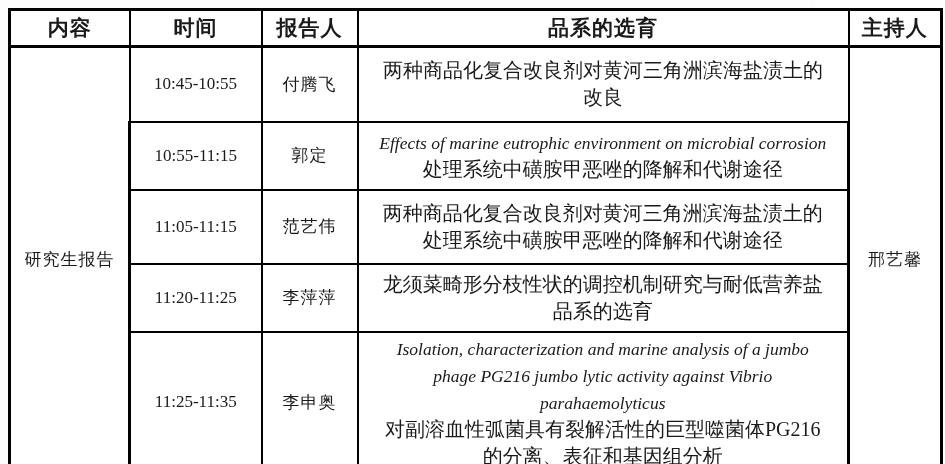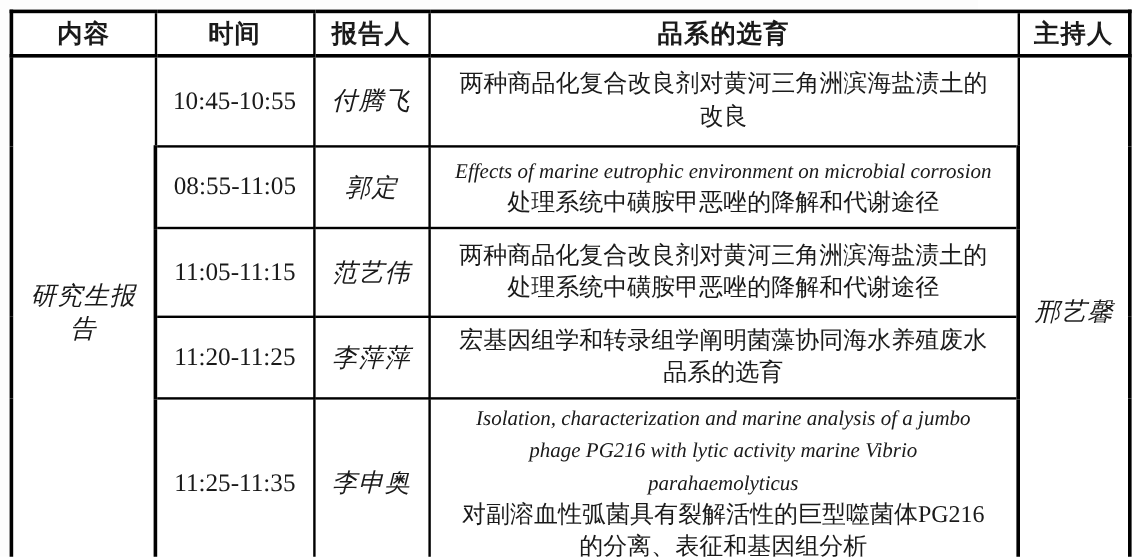--- a/index.html
+++ b/index.html
@@ -43,27 +43,26 @@
   table.schedule td:last-child,  table.schedule th:last-child  { border-right: 3px solid #000000; }
   table.schedule tr.last-row td { border-bottom: 3px solid #000000; }
 
   thead th {
     height: 37px;
     font-size: 21px;
     font-weight: bold;
     letter-spacing: 1px;
   }
   td.time-cell {
-    font-size: 21px;
+    font-size: 17px;
     white-space: nowrap;
   }
   td.presenter-cell, td.session-cell, td.host-cell {
-    font-size: 21px;
+    font-size: 17px;
     letter-spacing: 1px;
-    font-style: italic;
   }
   td.title-cell {
     font-size: 20px;
     line-height: 27px;
     padding: 2px 6px;
   }
   td.title-cell .line { display: block; }
   td.title-cell .zh   { font-size: 20px; line-height: 27px; }
   td.title-cell .en   { font-size: 17.5px; line-height: 22px; font-style: italic; }
   td.title-cell .en-i { font-size: 17.5px; line-height: 22px; font-style: italic; }
@@ -94,49 +93,49 @@
           <td rowspan="5" class="session-cell">研究生报告</td>
           <td class="time-cell">10:45-10:55</td>
           <td class="presenter-cell">付腾飞</td>
           <td class="title-cell">
             <span class="line"><span class="zh">两种商品化复合改良剂对黄河三角洲滨海盐渍土的</span></span>
             <span class="line"><span class="zh">改良</span></span>
           </td>
           <td rowspan="5" class="host-cell">邢艺馨</td>
         </tr>
         <tr style="height: 68px;">
-          <td class="time-cell">08:55-11:05</td>
+          <td class="time-cell">10:55-11:15</td>
           <td class="presenter-cell">郭定</td>
           <td class="title-cell">
             <span class="line"><span class="en">Effects of marine eutrophic environment on microbial corrosion</span></span>
             <span class="line"><span class="zh">处理系统中磺胺甲恶唑的降解和代谢途径</span></span>
           </td>
         </tr>
         <tr style="height: 74px;">
           <td class="time-cell">11:05-11:15</td>
           <td class="presenter-cell">范艺伟</td>
           <td class="title-cell">
             <span class="line"><span class="zh">两种商品化复合改良剂对黄河三角洲滨海盐渍土的</span></span>
             <span class="line"><span class="zh">处理系统中磺胺甲恶唑的降解和代谢途径</span></span>
           </td>
         </tr>
         <tr style="height: 68px;">
           <td class="time-cell">11:20-11:25</td>
           <td class="presenter-cell">李萍萍</td>
           <td class="title-cell">
-            <span class="line"><span class="zh">宏基因组学和转录组学阐明菌藻协同海水养殖废水</span></span>
+            <span class="line"><span class="zh">龙须菜畸形分枝性状的调控机制研究与耐低营养盐</span></span>
             <span class="line"><span class="zh">品系的选育</span></span>
           </td>
         </tr>
         <tr class="last-row" style="height: 126px;">
           <td class="time-cell">11:25-11:35</td>
           <td class="presenter-cell">李申奥</td>
           <td class="title-cell">
             <span class="line"><span class="en">Isolation, characterization and marine analysis of a jumbo</span></span>
-            <span class="line"><span class="en">phage PG216 with lytic activity marine </span><span class="en-i">Vibrio</span></span>
+            <span class="line"><span class="en">phage PG216 jumbo lytic activity against </span><span class="en-i">Vibrio</span></span>
             <span class="line"><span class="en-i">parahaemolyticus</span></span>
             <span class="line"><span class="zh">对副溶血性弧菌具有裂解活性的巨型噬菌体PG216</span></span>
             <span class="line"><span class="zh">的分离、表征和基因组分析</span></span>
           </td>
         </tr>
       </tbody>
   </table>
 </div>
 
 </body></html>

